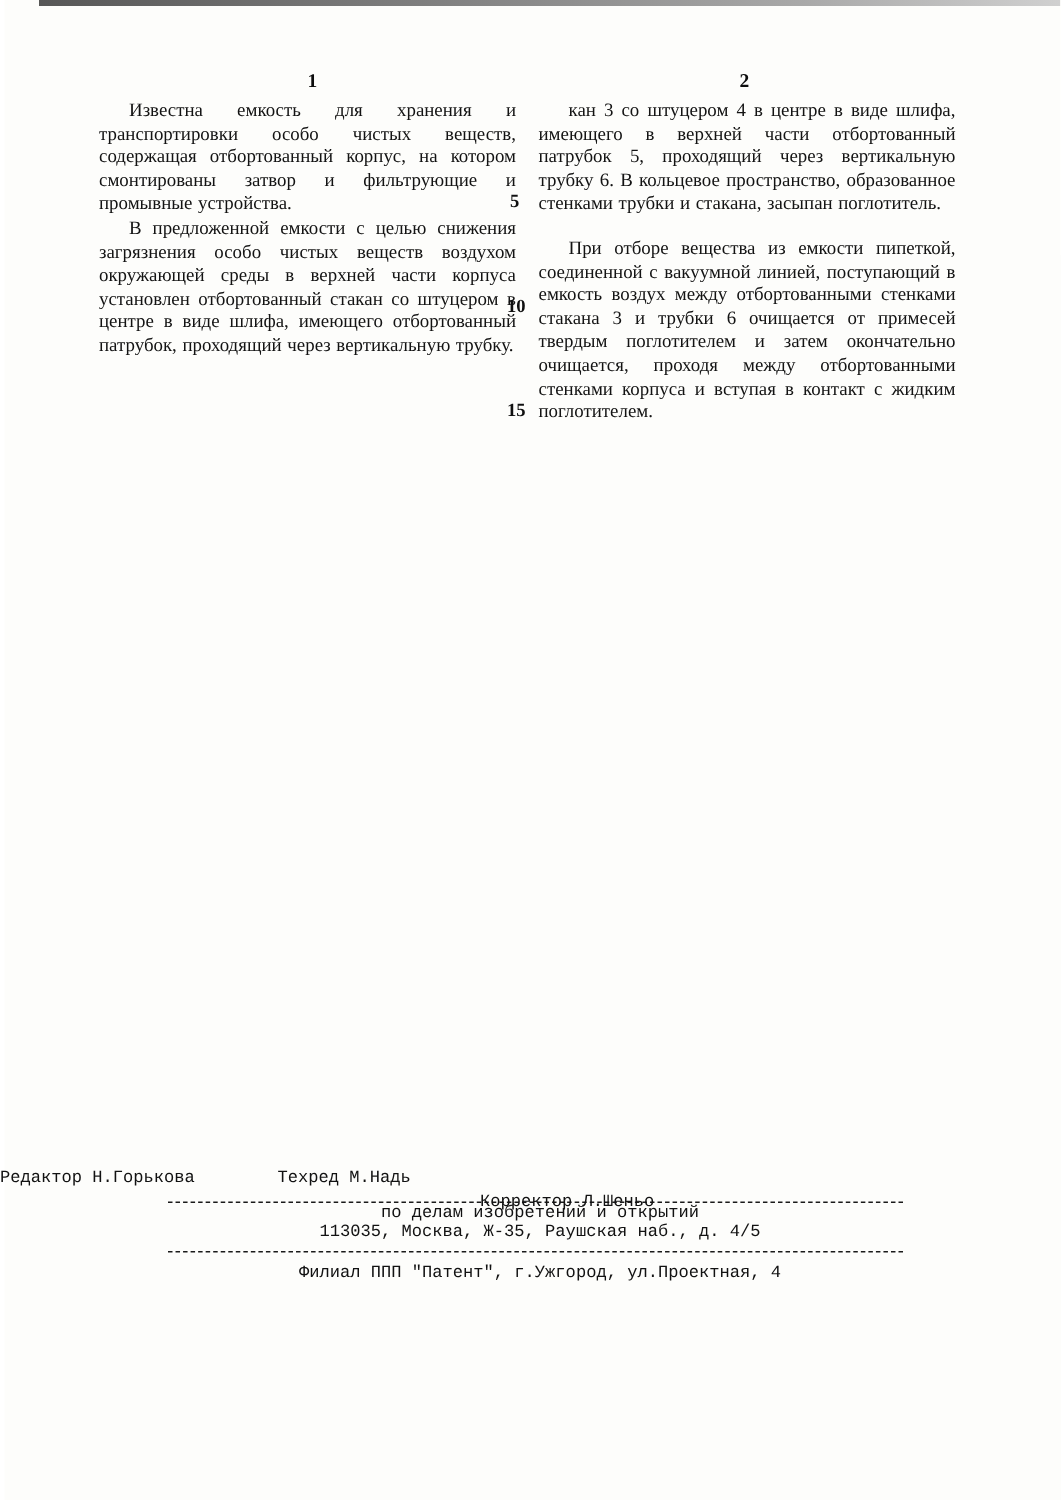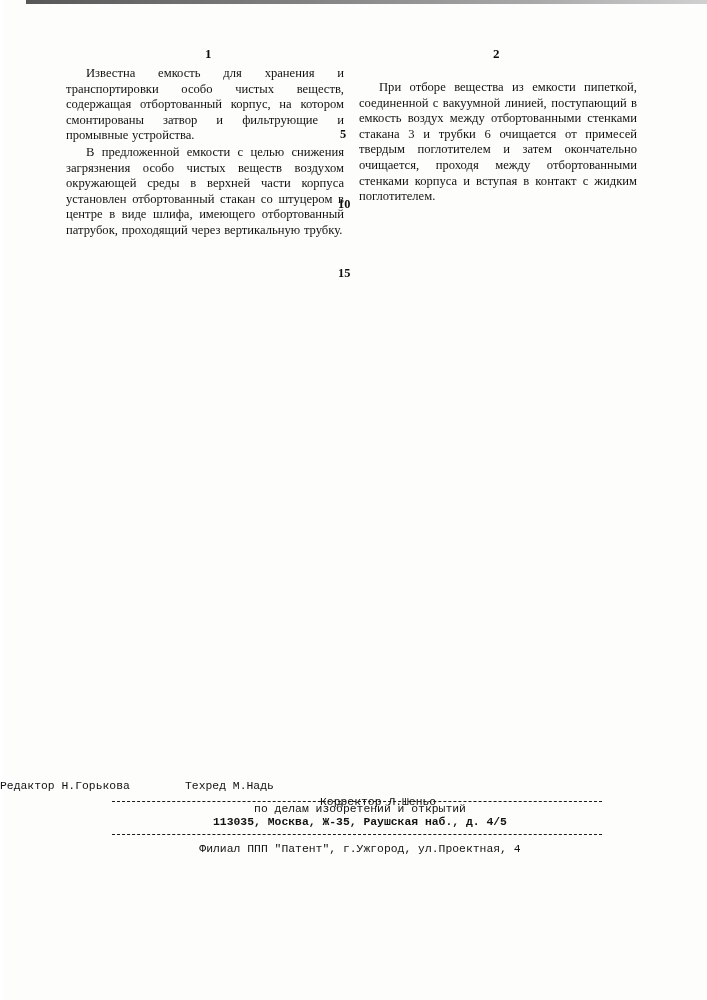--- a/index.html
+++ b/index.html
@@ -140,21 +140,21 @@
   .order-row .order      { position: absolute; left: 0px;   top: 0; }
   .order-row .tirazh     { position: absolute; left: 162px; top: 0; }
   .order-row .podpisnoe  { position: absolute; left: 325px; top: 0; }
 
   .centered-line {
     text-align: center;
     width: 560px;
     margin: 2px 0 0 80px;
   }
   .centered-line.l2 { margin-top: 1px; }
-  .centered-line.l3 { margin-top: 1px; font-weight: bold; }
+  .centered-line.l3 { margin-top: 1px; }
 
   .dashed-rule.second { margin-top: 6px; }
 
   .branch-line {
     text-align: center;
     width: 560px;
     margin: 8px 0 0 80px;
   }
 </style>
 </head>
@@ -171,20 +171,21 @@
   </div>
 
   <div class="body-area">
 
     <div class="column left">
       <p class="para">Известна емкость для хранения и транспортировки особо чистых веществ, содержащая отбортованный корпус, на котором смонтированы затвор и фильтрующие и промывные устройства.</p>
       <p class="para">В предложенной емкости с целью снижения загрязнения особо чистых веществ воздухом окружающей среды в верхней части корпуса установлен отбортованный стакан со штуцером в центре в виде шлифа, имеющего отбортованный патрубок, проходящий через вертикальную трубку.</p>
     </div>
 
     <div class="column right">
+      <p class="para">кан 3 со штуцером 4 в центре в виде шлифа, имеющего в верхней части отбортованный патрубок 5, проходящий через вертикальную трубку 6. В кольцевое пространство, образованное стенками трубки и стакана, засыпан поглотитель.</p>
       <p class="para spaced-before">При отборе вещества из емкости пипеткой, соединенной с вакуумной линией, поступающий в емкость воздух между отбортованными стенками стакана 3 и трубки 6 очищается от примесей твердым поглотителем и затем окончательно очищается, проходя между отбортованными стенками корпуса и вступая в контакт с жидким поглотителем.</p>
     </div>
 
     <div class="line-number" style="left:340px; top:61px;">5</div>
     <div class="line-number" style="left:338px; top:131px;">10</div>
     <div class="line-number" style="left:338px; top:200px;">15</div>
   </div>
 
   <div class="footer">
 

